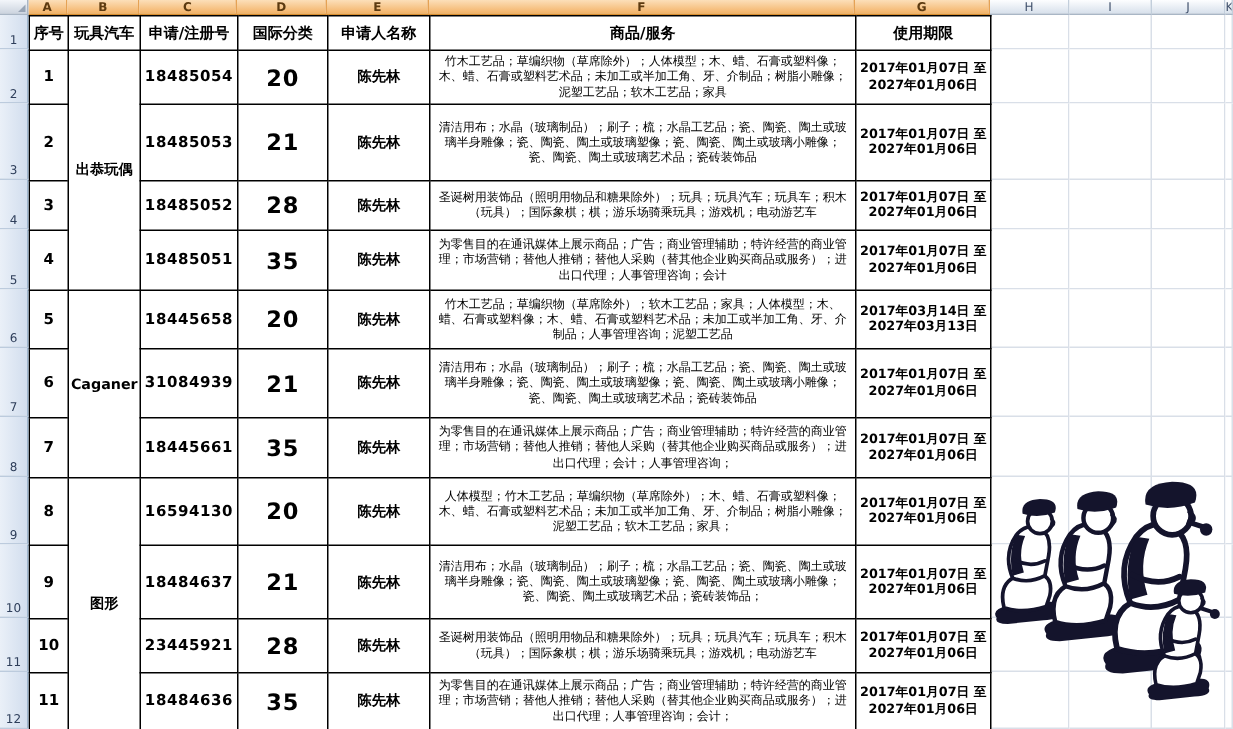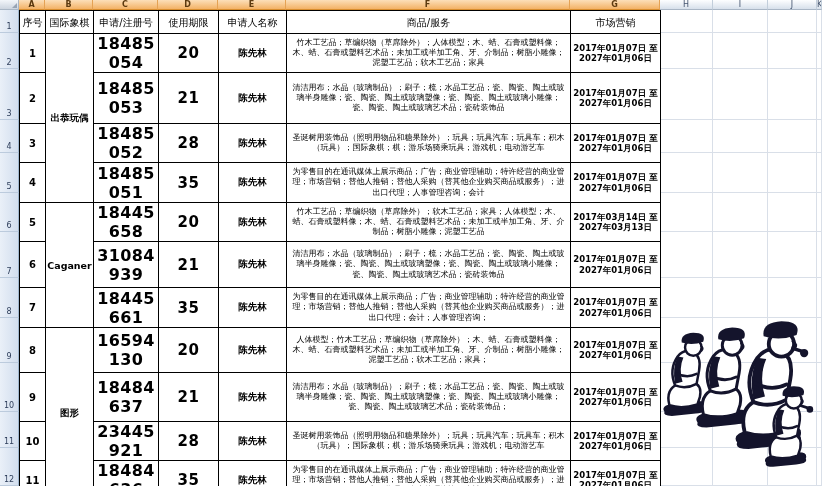--- a/index.html
+++ b/index.html
@@ -24,24 +24,24 @@
           font-size:8px;line-height:9px;color:#2e3e5a;padding-bottom:1px}
   
   .gridbg{position:absolute;left:660px;top:10px;z-index:1}
   .gridrow{display:flex}
   .gridcell{box-sizing:border-box;background:#fff;border-right:1px solid #d9dfe8;border-bottom:1px solid #d9dfe8}
   
   table.data{position:absolute;left:19px;top:10px;width:641px;border-collapse:collapse;
           table-layout:fixed;z-index:2;background:#fff}
   .data th,.data td{box-sizing:border-box;border:1px solid #000;overflow:hidden;padding:0;
           text-align:center;vertical-align:middle;color:#000;word-break:break-all}
-  .data th{font-size:10px;line-height:11px;font-weight:normal;padding:0 2px}
+  .data th{font-size:10px;line-height:11px;font-weight:bold;padding:0 2px}
   td.serial{font-size:10px;font-weight:bold}
   td.tmname{font-size:9.5px;font-weight:bold;padding:0 1px}
-  td.regno{font-size:16px;font-weight:bold;letter-spacing:.4px}
+  td.regno{font-size:10px;font-weight:bold;letter-spacing:.4px}
   td.iclass{font-size:15px;font-weight:bold;letter-spacing:.5px}
   td.applicant{font-size:9.5px;font-weight:bold}
   td.goods{font-size:8px;line-height:10.2px;font-weight:normal;padding:1px 3px}
   td.validity{font-size:8.5px;line-height:10.4px;font-weight:bold;padding:1px 2px}
   
   .tm-image{position:absolute;left:657px;top:320px;width:165px;height:165px;z-index:4}
 </style>
 </head>
 <body>
 
@@ -160,26 +160,26 @@
         <col style="width:48px">
         <col style="width:65px">
       <col style="width:60px">
         <col style="width:68px">
         <col style="width:284px">
       <col style="width:90px">
     </colgroup>
     <thead>
       <tr style="height:23px">
         <th>序号</th>
-        <th>国际象棋</th>
+        <th>玩具汽车</th>
         <th>申请/注册号</th>
-        <th>使用期限</th>
+        <th>国际分类</th>
         <th>申请人名称</th>
         <th>商品/服务</th>
-        <th>市场营销</th>
+        <th>使用期限</th>
       </tr>
     </thead>
     <tbody>
         <tr style="height: 36px;">
           <td class="serial">1</td>
           <td class="tmname" rowspan="4">出恭玩偶</td>
           <td class="regno">18485054</td>
           <td class="iclass">20</td>
           <td class="applicant">陈先林</td>
           <td class="goods">竹木工艺品；草编织物（草席除外）；人体模型；木、蜡、石膏或塑料像；木、蜡、石膏或塑料艺术品；未加工或半加工角、牙、介制品；树脂小雕像；泥塑工艺品；软木工艺品；家具</td>
@@ -208,21 +208,21 @@
           <td class="applicant">陈先林</td>
           <td class="goods">为零售目的在通讯媒体上展示商品；广告；商业管理辅助；特许经营的商业管理；市场营销；替他人推销；替他人采购（替其他企业购买商品或服务）；进出口代理；人事管理咨询；会计</td>
           <td class="validity">2017年01月07日 至 2027年01月06日</td>
         </tr>
         <tr style="height: 39px;">
           <td class="serial">5</td>
           <td class="tmname" rowspan="3">Caganer</td>
           <td class="regno">18445658</td>
           <td class="iclass">20</td>
           <td class="applicant">陈先林</td>
-          <td class="goods">竹木工艺品；草编织物（草席除外）；软木工艺品；家具；人体模型；木、蜡、石膏或塑料像；木、蜡、石膏或塑料艺术品；未加工或半加工角、牙、介制品；树脂小雕像；泥塑工艺品</td>
+          <td class="goods">竹木工艺品；草编织物（草席除外）；软木工艺品；家具；人体模型；木、蜡、石膏或塑料像；木、蜡、石膏或塑料艺术品；未加工或半加工角、牙、介制品；人事管理咨询；泥塑工艺品</td>
           <td class="validity">2017年03月14日 至 2027年03月13日</td>
         </tr>
         <tr style="height: 46px;">
           <td class="serial">6</td>
           <td class="regno">31084939</td>
           <td class="iclass">21</td>
           <td class="applicant">陈先林</td>
           <td class="goods">清洁用布；水晶（玻璃制品）；刷子；梳；水晶工艺品；瓷、陶瓷、陶土或玻璃半身雕像；瓷、陶瓷、陶土或玻璃塑像；瓷、陶瓷、陶土或玻璃小雕像；瓷、陶瓷、陶土或玻璃艺术品；瓷砖装饰品</td>
           <td class="validity">2017年01月07日 至 2027年01月06日</td>
         </tr>

